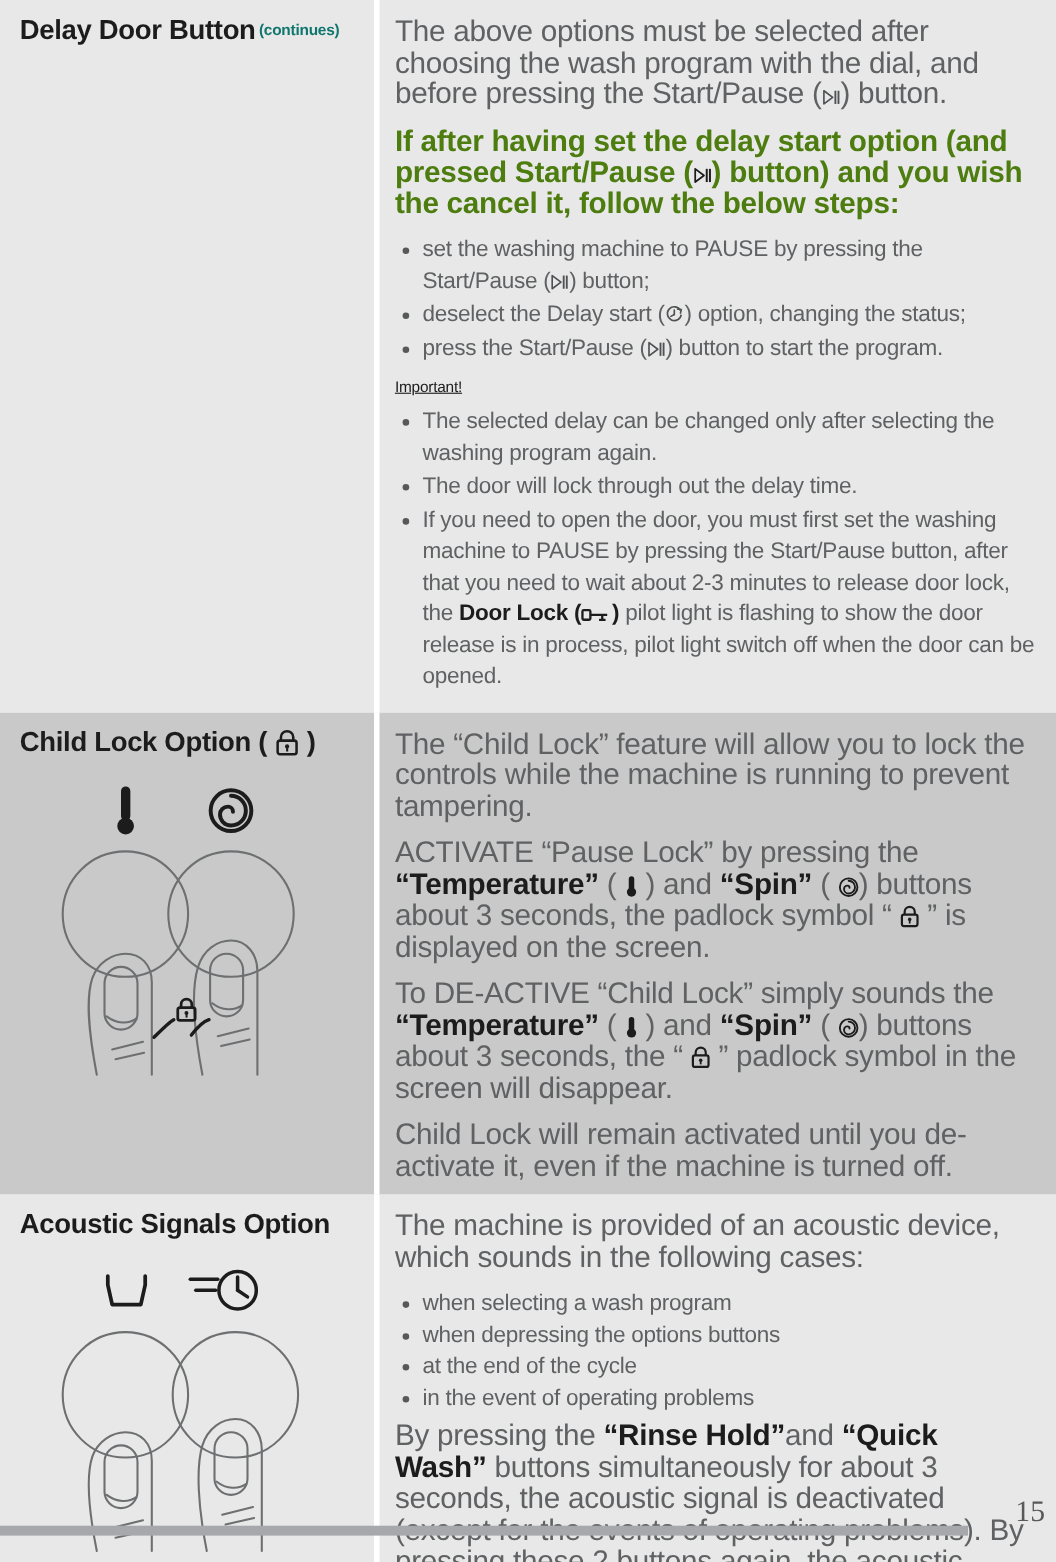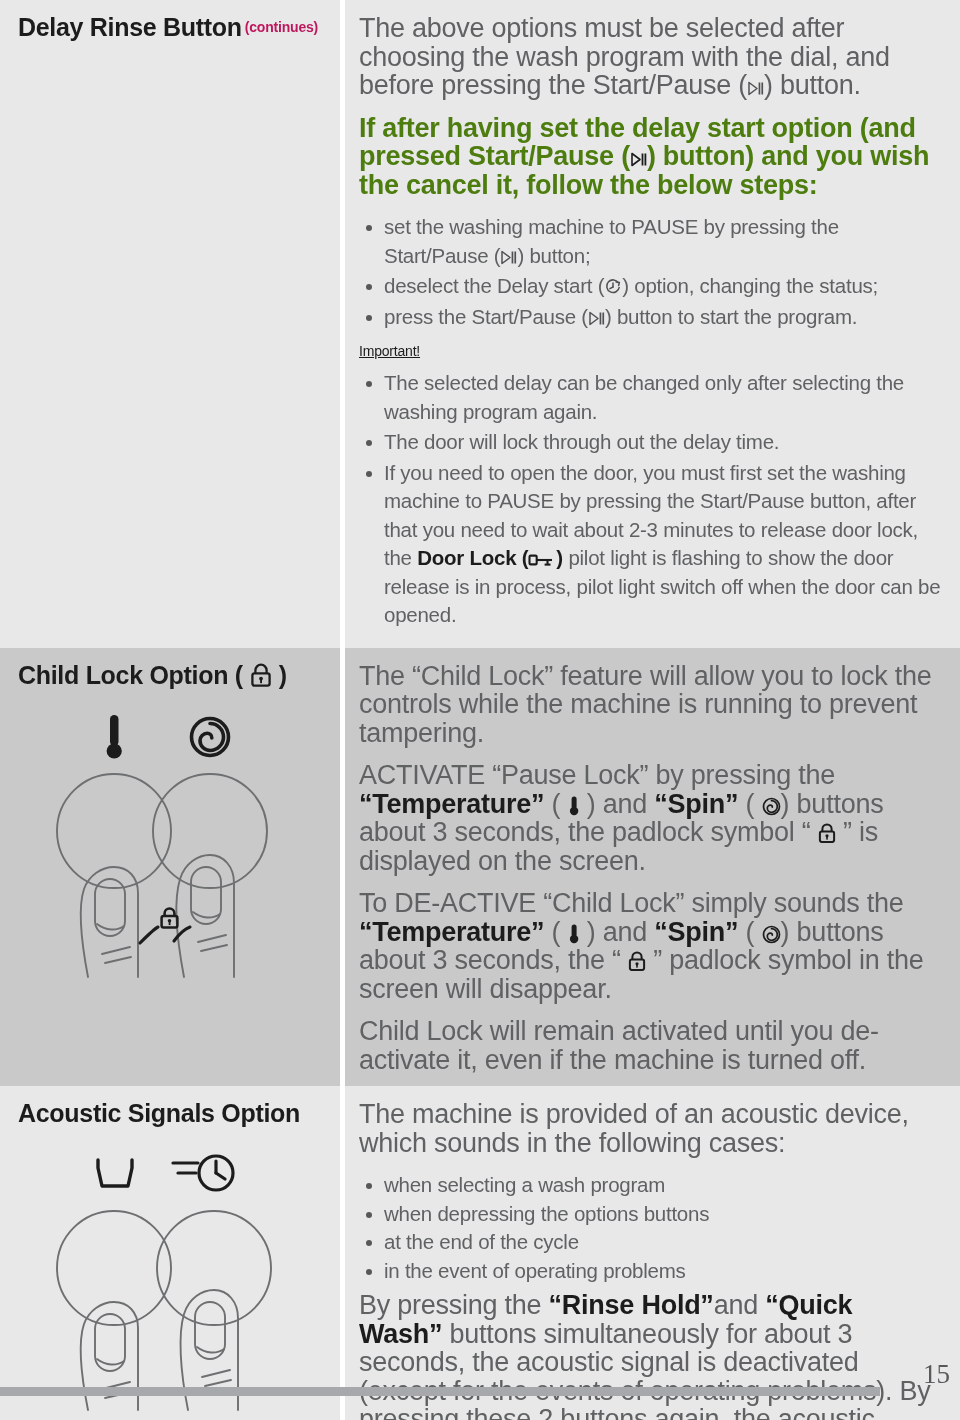--- a/index.html
+++ b/index.html
@@ -48,21 +48,21 @@
     letter-spacing: -0.3px;
     line-height: 1.1;
     display: flex;
     align-items: center;
     flex-wrap: wrap;
     gap: 3px;
   }
   .sec-title .cont {
     font-size: 14px;
     font-weight: bold;
-    color: #be185d;
+    color: #0f766e;
     letter-spacing: -0.2px;
   }
 
   p.body {
     font-size: 27px;
     line-height: 28.5px;
     color: #5f6163;
     letter-spacing: -0.25px;
     margin-bottom: 14px;
   }
@@ -153,21 +153,21 @@
 </style>
 </head>
 <body>
 
 <div class="page">
 
   <div class="section sec-light">
 
     <div class="col-left">
       <div class="sec-title">
-        <span>Delay Rinse Button</span>
+        <span>Delay Door Button</span>
         <span class="cont">(continues)</span>
       </div>
     </div>
 
     <div class="col-right">
 
       <p class="body"><span>The above options must be selected after choosing the wash program with the dial, and before pressing the Start/Pause (</span><span class="ico"><svg width="17" height="17" viewBox="0 0 17 17">
               <polygon points="2,2.5 2,14.5 10,8.5" fill="none" stroke="#4f5153" stroke-width="1.5" stroke-linejoin="round"></polygon>
               <rect x="11.6" y="2.5" width="1.7" height="12" fill="#4f5153"></rect>
               <rect x="14.4" y="2.5" width="1.7" height="12" fill="#4f5153"></rect>

